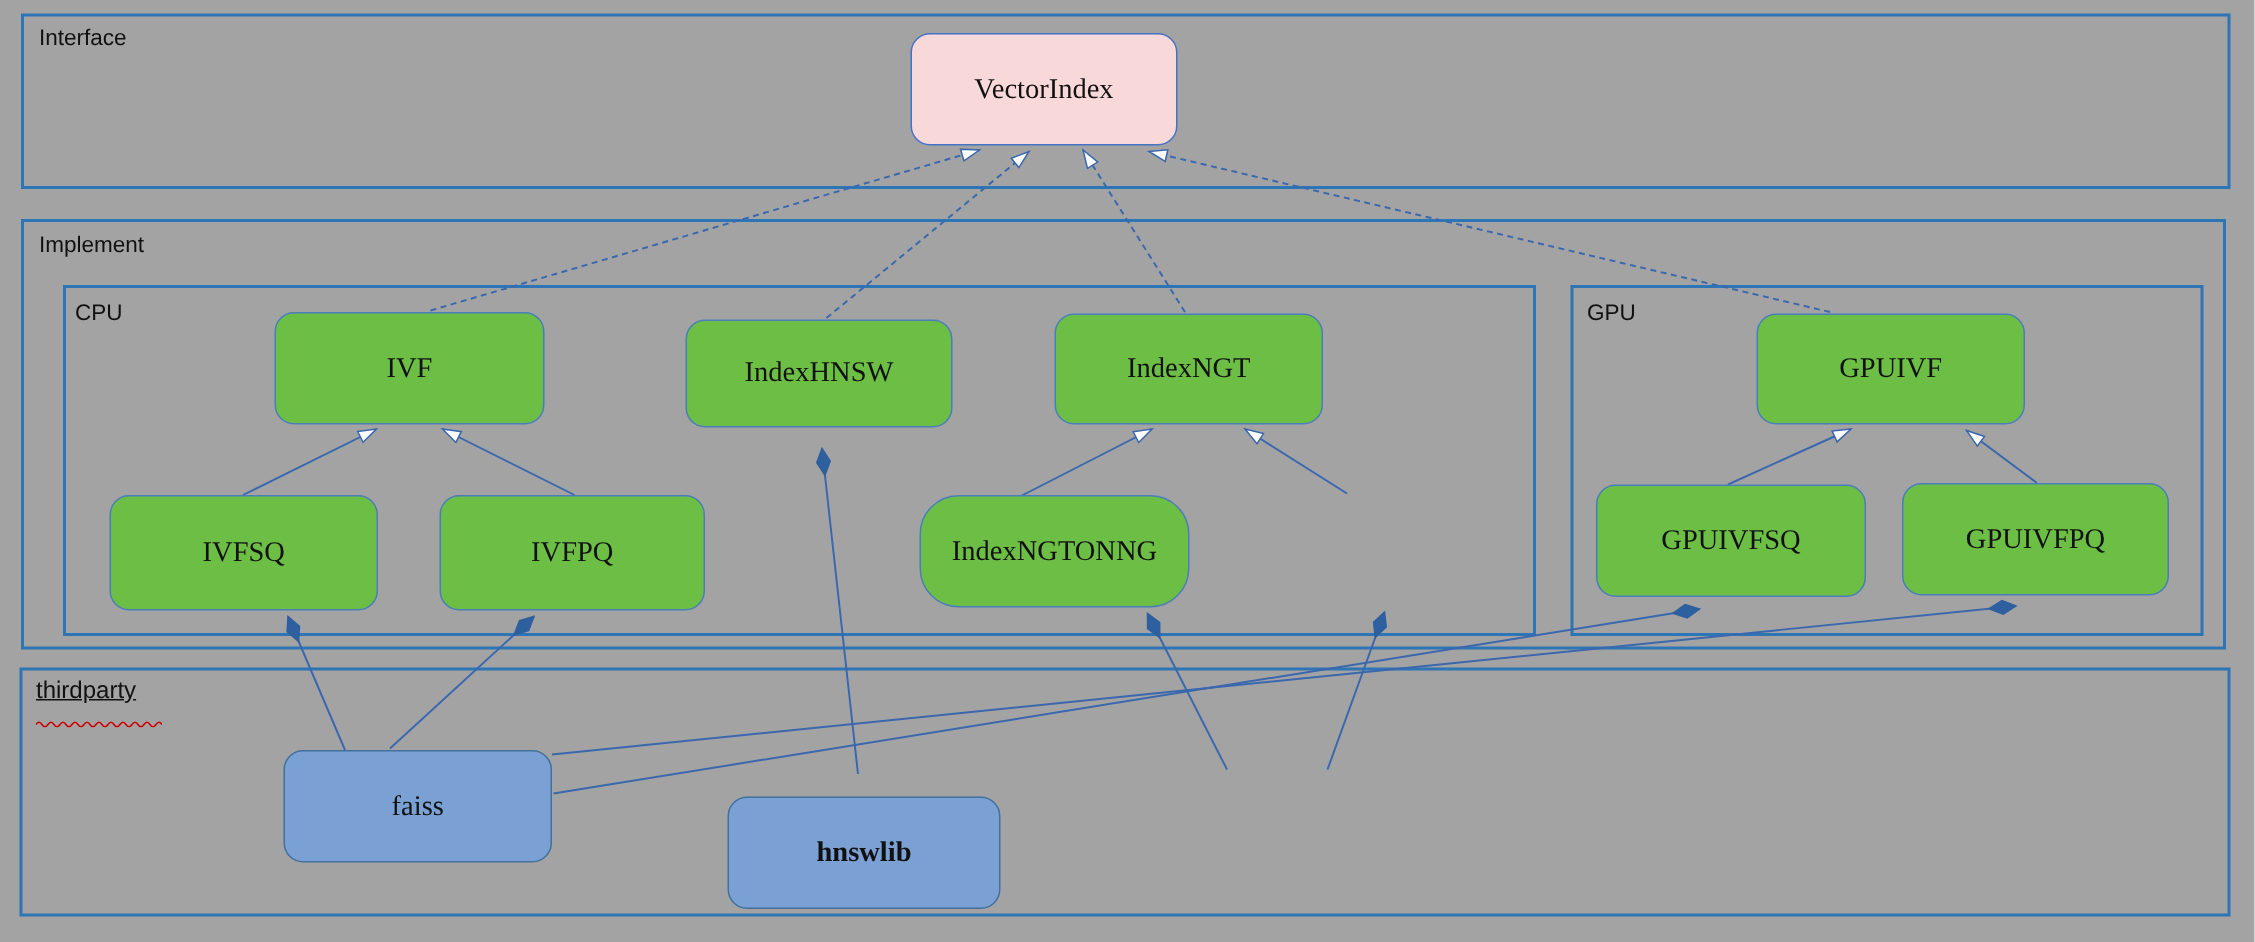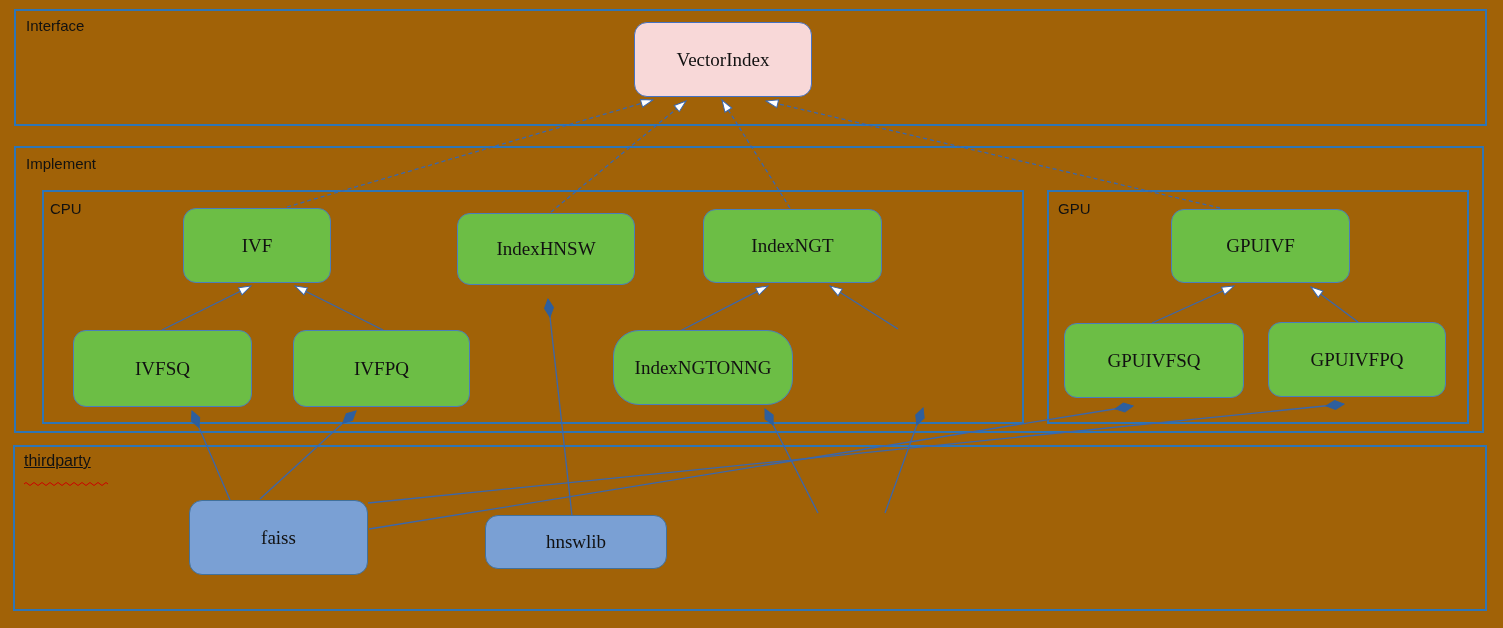--- a/index.html
+++ b/index.html
@@ -1,17 +1,17 @@
 <!DOCTYPE html>
 <html><head>
 <meta charset="utf-8">
 <style>
   html,body{margin:0;padding:0;background:#ffffff;}
   .stage{
-    position:relative;width:1503px;height:628px;background:#a16207;
+    position:relative;width:1503px;height:628px;background:#a3a3a3;
     font-family:"Liberation Sans",sans-serif;overflow:hidden;
   }
   
   .section{
     position:absolute;border:2px solid #2e75b6;background:transparent;
     box-sizing:border-box;z-index:1;
   }
   .section-label{
     position:absolute;z-index:4;color:#111;font-size:15px;
     font-family:"Liberation Sans",sans-serif;white-space:nowrap;
@@ -20,21 +20,21 @@
   .squiggle{position:absolute;z-index:4;}
   
   svg.edges{position:absolute;left:0;top:0;z-index:2;}
   
   .node{
     position:absolute;z-index:3;box-sizing:border-box;
     display:flex;align-items:center;justify-content:center;
     border-radius:13px;font-family:"Liberation Serif",serif;
     font-size:19px;color:#111;text-align:center;
   }
-  .node.iface{background:#f8d8d8;border:1.5px solid #4472c4;margin-left:27px;}
+  .node.iface{background:#f8d8d8;border:1.5px solid #4472c4;}
   .node.impl {background:#6cbe45;border:1.5px solid #4a7ebb;}
   .node.third{background:#7aa0d4;border:1.5px solid #41719c;}
 </style>
 </head>
 <body>
 
 <div class="stage">
 
   <div class="section" style="left:14px;top:9px;width:1473px;height:117px;"></div>
   <div class="section" style="left:14px;top:146px;width:1470px;height:287px;"></div>
@@ -85,27 +85,27 @@
       <path d="M260,499 L356,411" marker-end="url(#diam)"></path>
       <path d="M818,513 L765,409" marker-end="url(#diam)"></path>
       <path d="M885,513 L923,408" marker-end="url(#diam)"></path>
       <path d="M369,529 L1133,406" marker-end="url(#diam)"></path>
       <path d="M368,503 L1344,404" marker-end="url(#diam)"></path>
     </g>
   </svg>
 
   <div class="node iface" style="left:607px;top:22px;width:178px;height:75px;">VectorIndex</div>
 
-  <div class="node impl" style="left:183px;top:208px;width:148px;height:75px;">IVF</div>
+  <div class="node impl" style="left:183px;top:208px;width:180px;height:75px;">IVF</div>
   <div class="node impl" style="left:457px;top:213px;width:178px;height:72px;">IndexHNSW</div>
   <div class="node impl" style="left:703px;top:209px;width:179px;height:74px;">IndexNGT</div>
   <div class="node impl" style="left:73px;top:330px;width:179px;height:77px;">IVFSQ</div>
   <div class="node impl" style="left:293px;top:330px;width:177px;height:77px;">IVFPQ</div>
   <div class="node impl" style="left:613px;top:330px;width:180px;height:75px;border-radius:26px;">IndexNGTONNG</div>
 
   <div class="node impl" style="left:1171px;top:209px;width:179px;height:74px;">GPUIVF</div>
   <div class="node impl" style="left:1064px;top:323px;width:180px;height:75px;">GPUIVFSQ</div>
   <div class="node impl" style="left:1268px;top:322px;width:178px;height:75px;">GPUIVFPQ</div>
 
   <div class="node third" style="left:189px;top:500px;width:179px;height:75px;">faiss</div>
-  <div class="node third" style="left:485px;top:515px;width:182px;height:54px;">hnswlib</div>
+  <div class="node third" style="left:485px;top:531px;width:182px;height:75px;font-weight:bold;">hnswlib</div>
 
 </div>
 
 </body></html>

